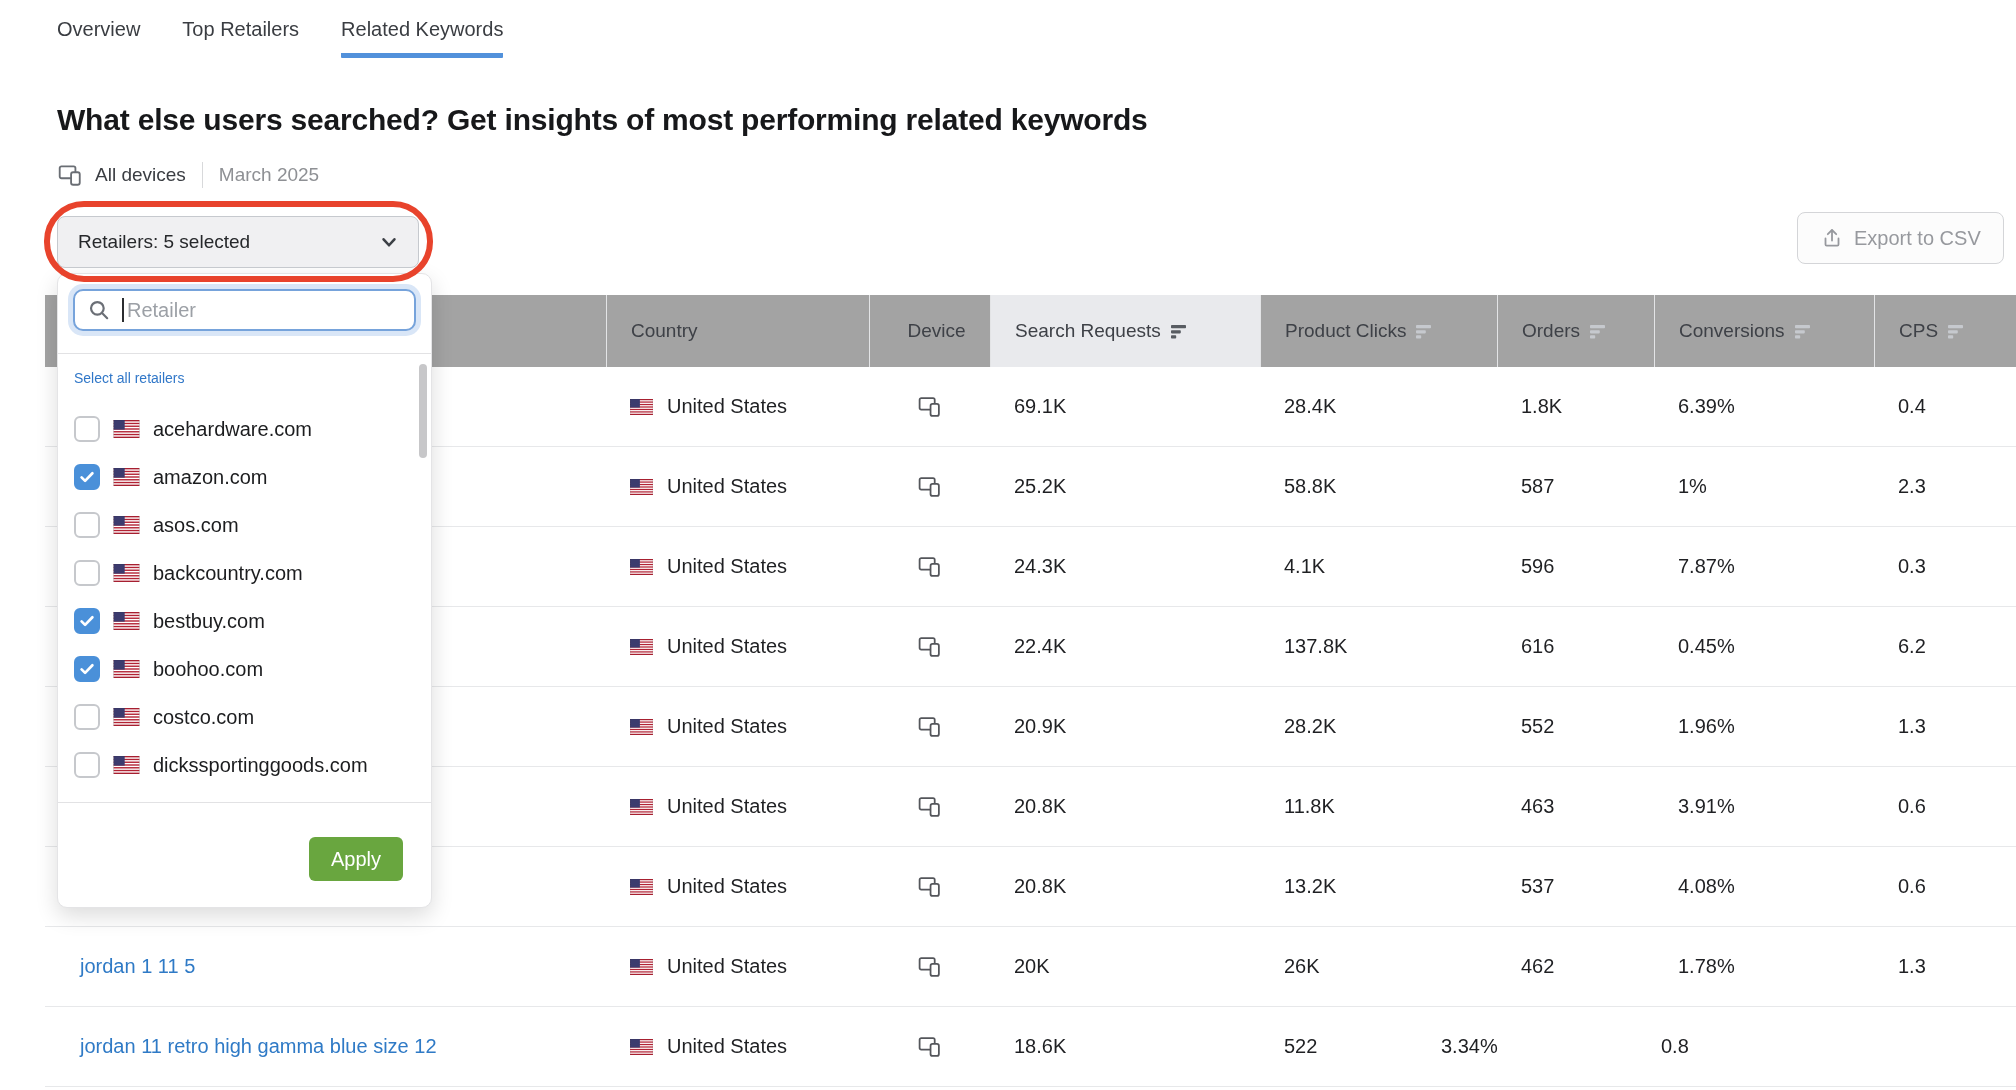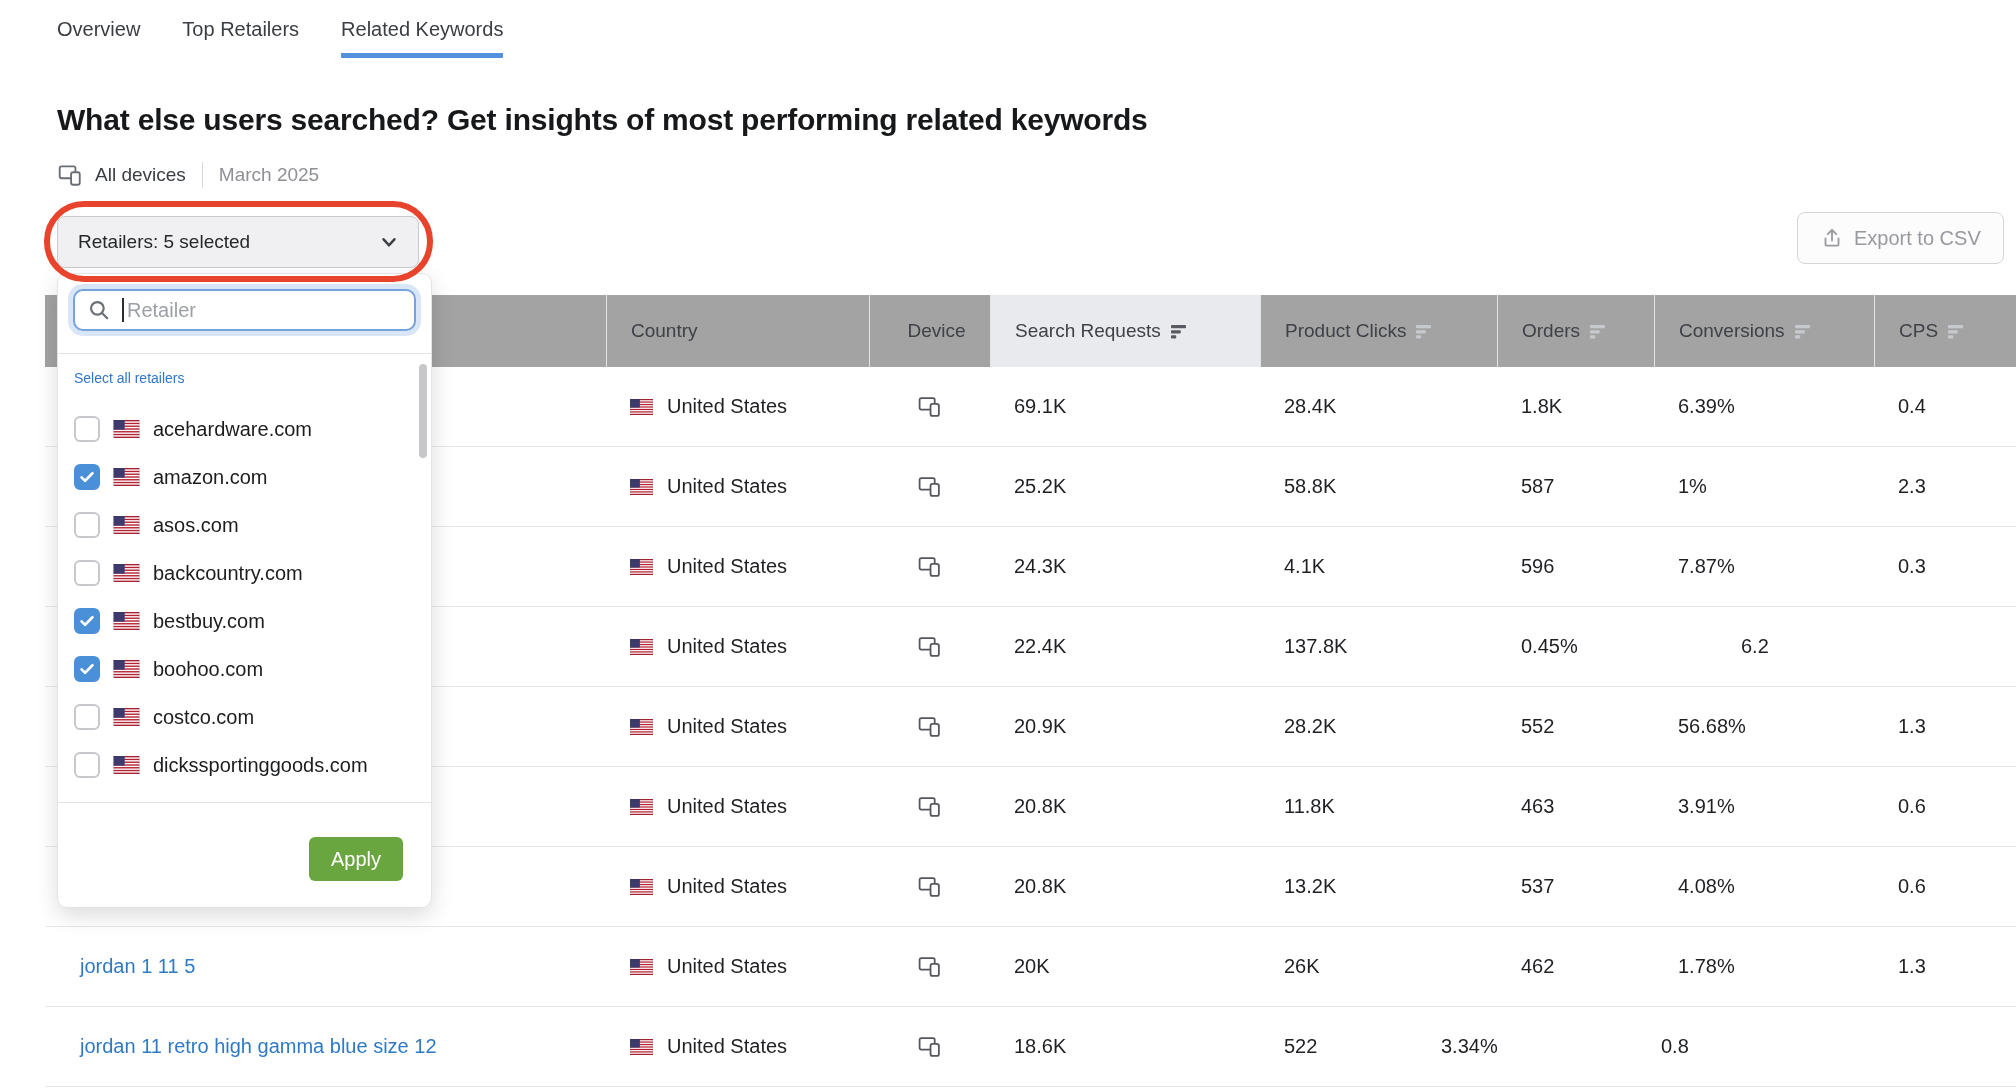--- a/index.html
+++ b/index.html
@@ -433,20 +433,21 @@
           </div>
           <div class="td c-device">
             <span style="display:flex">
               <svg width="25" height="25" viewBox="0 0 24 24">
                 <use href="#ico-devices"></use>
               </svg>
             </span>
           </div>
           <div class="td c-sr">22.4K</div>
           <div class="td c-pc">137.8K</div>
+          <div class="td c-ord">616</div>
           <div class="td c-conv">0.45%</div>
           <div class="td c-cps">6.2</div>
         </div>
 
         <div class="tr">
           <div class="td c-kw">
             <a class="kw-link"></a>
           </div>
           <div class="td c-country">
             <span class="flag">
@@ -459,21 +460,21 @@
           <div class="td c-device">
             <span style="display:flex">
               <svg width="25" height="25" viewBox="0 0 24 24">
                 <use href="#ico-devices"></use>
               </svg>
             </span>
           </div>
           <div class="td c-sr">20.9K</div>
           <div class="td c-pc">28.2K</div>
           <div class="td c-ord">552</div>
-          <div class="td c-conv">56.68%</div>
+          <div class="td c-conv">1.96%</div>
           <div class="td c-cps">1.3</div>
         </div>
 
         <div class="tr">
           <div class="td c-kw">
             <a class="kw-link"></a>
           </div>
           <div class="td c-country">
             <span class="flag">
               <svg width="23" height="16" viewBox="0 0 20 14">

